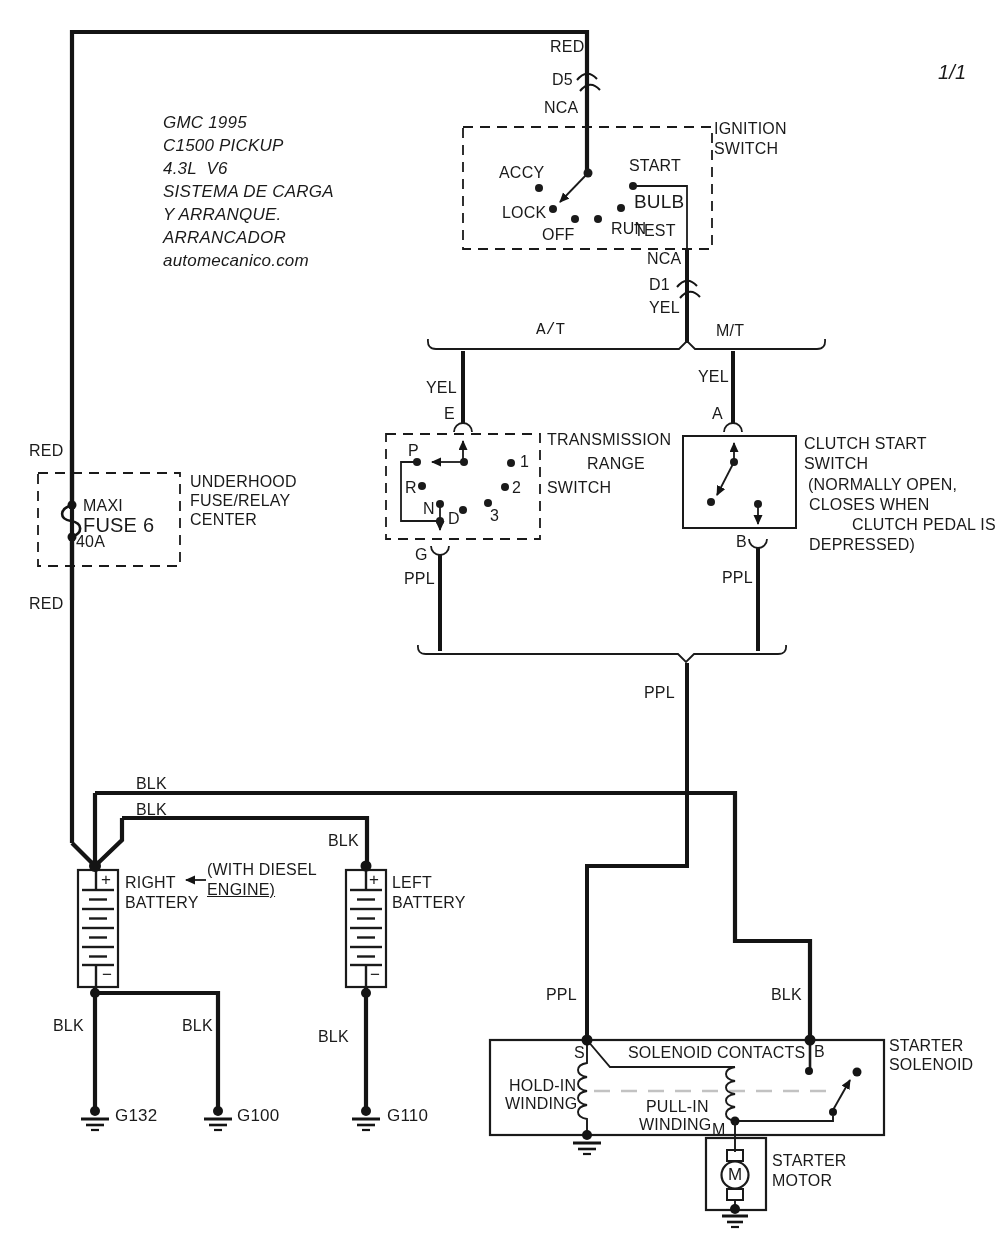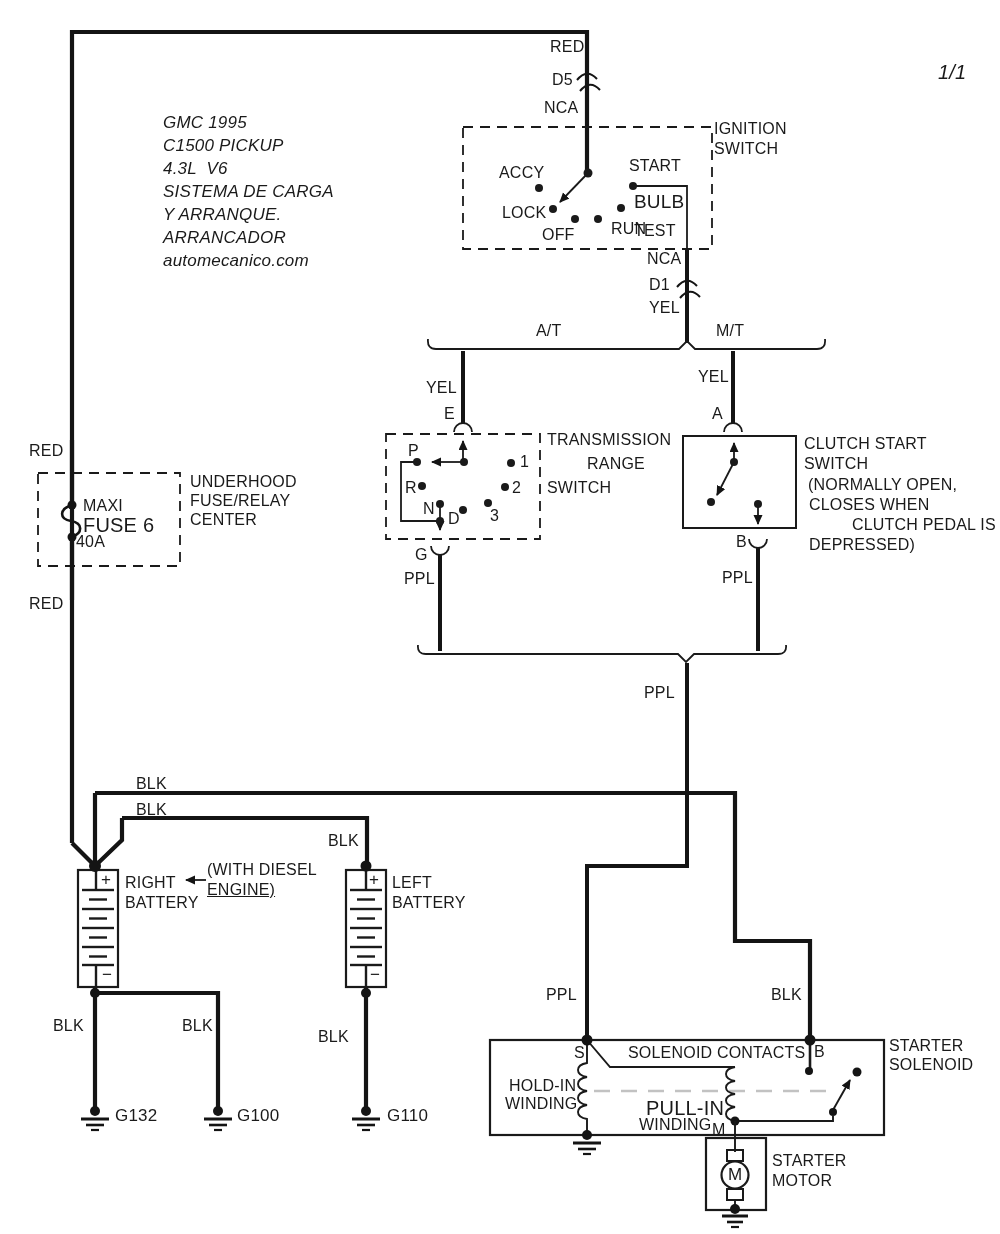--- a/index.html
+++ b/index.html
@@ -253,21 +253,21 @@
       <span class="lbl" style="left: 499px; top: 164px; font-size: 16px;">ACCY</span>
       <span class="lbl" style="left: 629px; top: 157px; font-size: 16px;">START</span>
       <span class="lbl" style="left: 502px; top: 204px; font-size: 16px;">LOCK</span>
       <span class="lbl" style="left: 634px; top: 192px; font-size: 19px;">BULB</span>
       <span class="lbl" style="left: 634px; top: 210px; font-size: 16px; margin-top: 12px;">TEST</span>
       <span class="lbl" style="left: 542px; top: 226px; font-size: 16px;">OFF</span>
       <span class="lbl" style="left: 611px; top: 220px; font-size: 16px;">RUN</span>
       <span class="lbl" style="left: 647px; top: 250px; font-size: 16px;">NCA</span>
       <span class="lbl" style="left: 649px; top: 276px; font-size: 16px;">D1</span>
       <span class="lbl" style="left: 649px; top: 299px; font-size: 16px;">YEL</span>
-      <span class="lbl" style="left: 536px; top: 322px; font-size: 16px;">A/T</span>
+      <span class="lbl" style="left: 536px; top: 322px; font-size: 16px; font-family: Liberation Mono, monospace;">A/T</span>
       <span class="lbl" style="left: 716px; top: 322px; font-size: 16px;">M/T</span>
       <span class="lbl" style="left: 426px; top: 379px; font-size: 16px;">YEL</span>
       <span class="lbl" style="left: 444px; top: 405px; font-size: 16px;">E</span>
       <span class="lbl" style="left: 698px; top: 368px; font-size: 16px;">YEL</span>
       <span class="lbl" style="left: 712px; top: 405px; font-size: 16px;">A</span>
       <span class="lbl" style="left: 547px; top: 431px; font-size: 16px;">TRANSMISSION</span>
       <span class="lbl" style="left: 547px; top: 455px; font-size: 16px; margin-left: 40px;">RANGE</span>
       <span class="lbl" style="left: 547px; top: 479px; font-size: 16px;">SWITCH</span>
       <span class="lbl" style="left: 408px; top: 442px; font-size: 16px;">P</span>
       <span class="lbl" style="left: 520px; top: 453px; font-size: 16px;">1</span>
@@ -316,20 +316,20 @@
       <span class="lbl" style="left: 387px; top: 1107px; font-size: 17px; text-align: right;">G110</span>
       <span class="lbl" style="left: 546px; top: 986px; font-size: 16px;">PPL</span>
       <span class="lbl" style="left: 771px; top: 986px; font-size: 16px;">BLK</span>
       <span class="lbl" style="left: 574px; top: 1044px; font-size: 16px;">S</span>
       <span class="lbl" style="left: 814px; top: 1043px; font-size: 16px;">B</span>
       <span class="lbl" style="left: 628px; top: 1044px; font-size: 16px;">SOLENOID CONTACTS</span>
       <span class="lbl" style="left: 889px; top: 1037px; font-size: 16px;">STARTER</span>
       <span class="lbl" style="left: 889px; top: 1056px; font-size: 16px;">SOLENOID</span>
       <span class="lbl" style="left: 509px; top: 1077px; font-size: 16px;">HOLD-IN</span>
       <span class="lbl" style="left: 505px; top: 1095px; font-size: 16px;">WINDING</span>
-      <span class="lbl" style="left: 646px; top: 1098px; font-size: 20px;">PULL-IN</span>
+      <span class="lbl" style="left: 646px; top: 1098px; font-size: 16px;">PULL-IN</span>
       <span class="lbl" style="left: 639px; top: 1116px; font-size: 16px;">WINDING</span>
       <span class="lbl" style="left: 712px; top: 1121px; font-size: 16px;">M</span>
       <span class="lbl" style="left: 772px; top: 1152px; font-size: 16px;">STARTER</span>
       <span class="lbl" style="left: 772px; top: 1172px; font-size: 16px;">MOTOR</span>
       <span class="lbl" style="left: 728px; top: 1166px; font-size: 17px;">M</span>
     </div>
 </div>
 
 </body></html>

